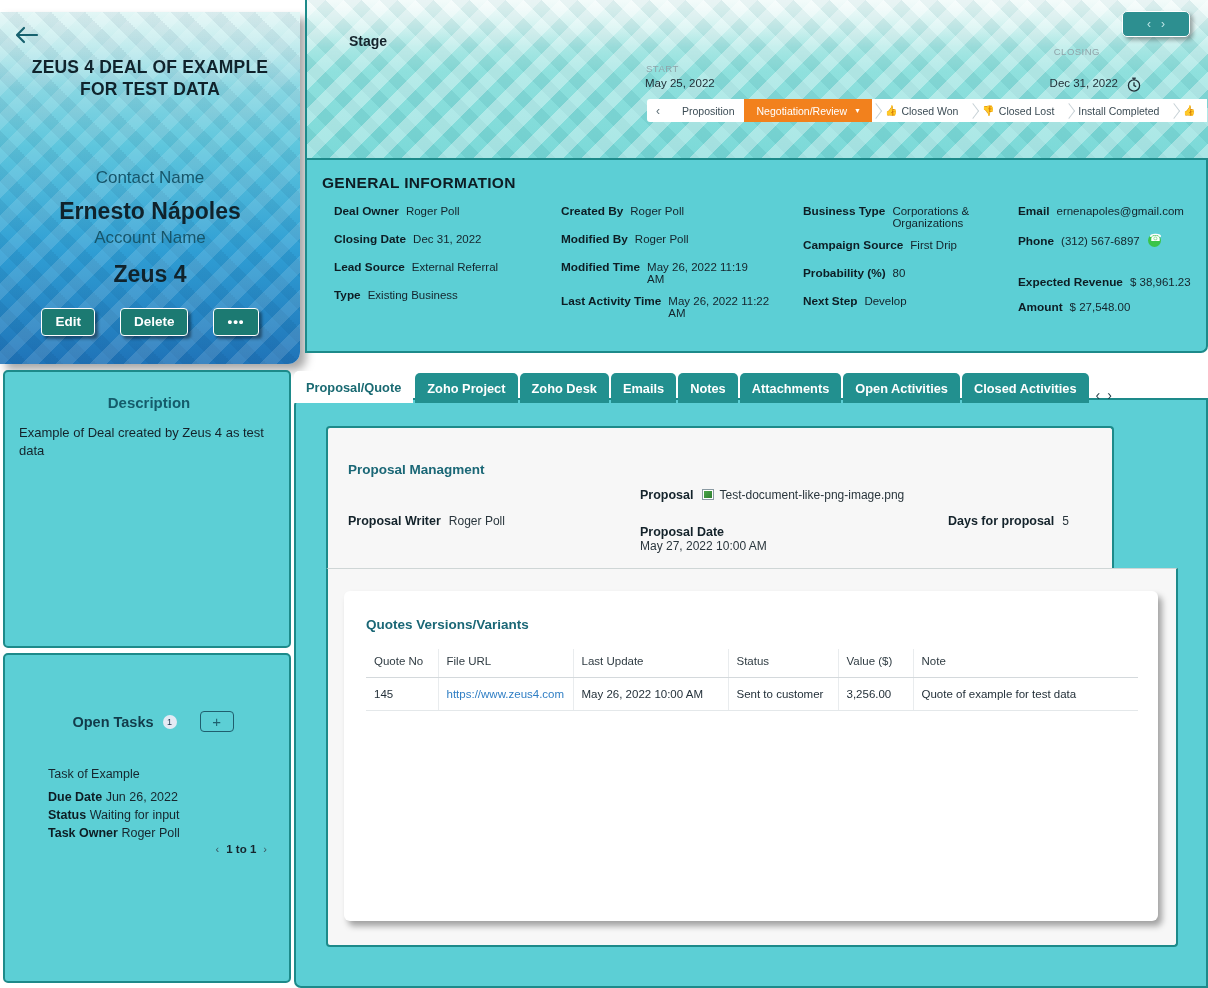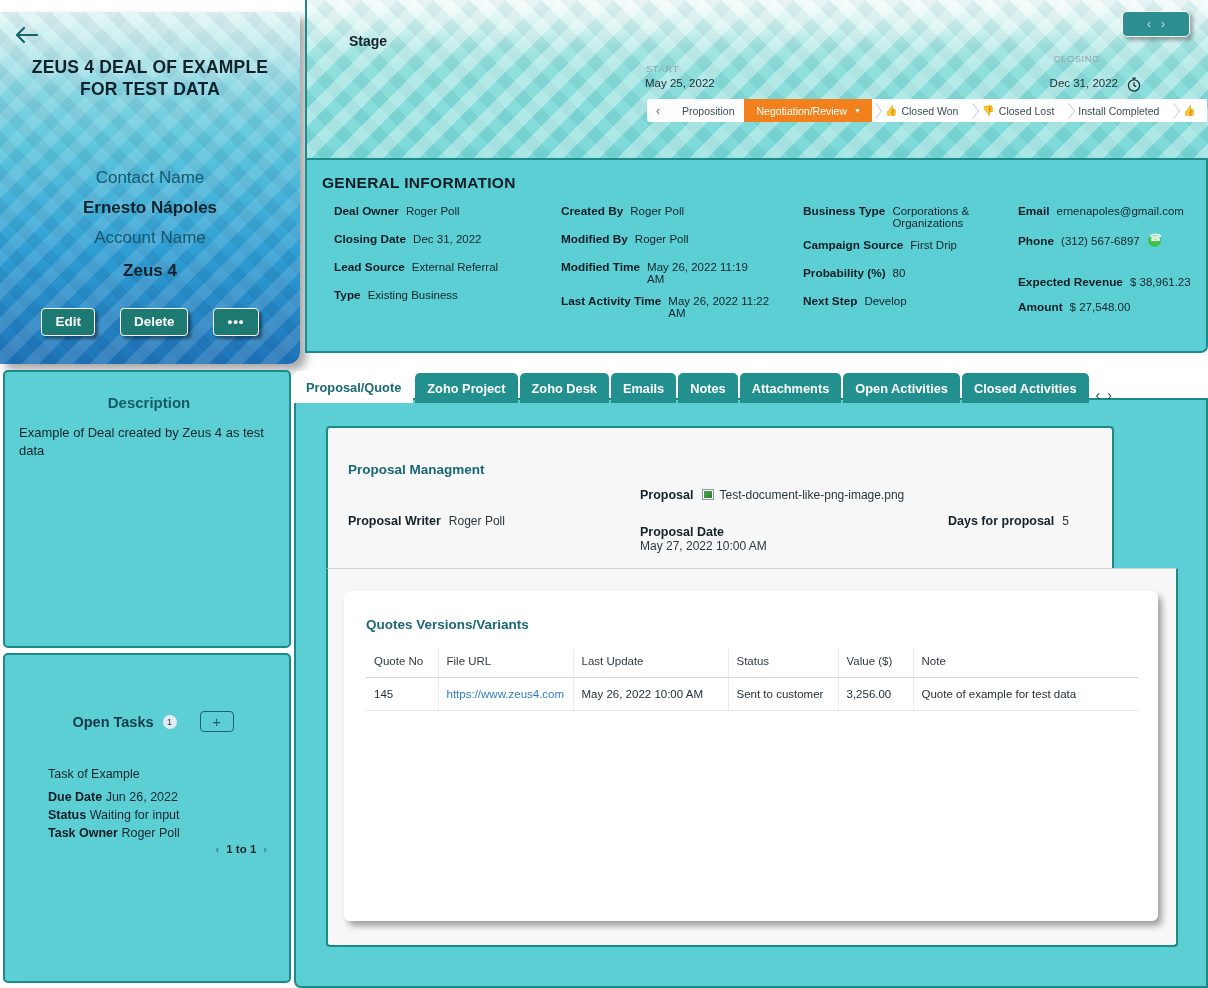--- a/index.html
+++ b/index.html
@@ -38,21 +38,21 @@
     position: absolute; left: 14px; top: 44px; width: 272px;
     text-align: center; font-weight: bold; font-size: 17.5px;
     line-height: 1.28; color: #10232c; letter-spacing: .2px; z-index: 3;
   }
   .hero-fieldlabel {
     position: absolute; left: 0; width: 300px; text-align: center;
     font-size: 17px; color: #17566b; z-index: 3;
   }
   .hero-fieldvalue {
     position: absolute; left: 0; width: 300px; text-align: center;
-    font-size: 17px; font-weight: bold; color: #10232c; z-index: 3;
+    font-size: 23px; font-weight: bold; color: #10232c; z-index: 3;
   }
   #lbl-contact { top: 156px; }
   #val-contact { top: 186px; }
   #lbl-account { top: 216px; }
   #val-account { top: 249px; }
   .hero-btns {
     position: absolute; left: 0; top: 296px; width: 300px;
     display: flex; justify-content: center; gap: 25px; z-index: 3;
   }
   .hero-btn {
@@ -81,21 +81,21 @@
     background-size: 36px 36px, 36px 36px; pointer-events:none;
   }
   .stage-title {
     position: absolute; left: 42px; top: 33px; font-size: 14px;
     font-weight: bold; color: #14232b; z-index: 3;
   }
   .stage-start-lbl { position:absolute; left: 339px; top: 63px; font-size: 9.5px;
     letter-spacing: .5px; color: #8fa3a9; z-index: 3; }
   .stage-start-val { position:absolute; left: 338px; top: 77px; font-size: 11.5px;
     color: #223038; z-index: 3; }
-  .stage-close-lbl { position:absolute; right: 108px; top: 53px; font-size: 9.5px;
+  .stage-close-lbl { position:absolute; right: 108px; top: 46px; font-size: 9.5px;
     letter-spacing: .5px; color: #8fa3a9; z-index: 3; }
   .stage-close-val { position:absolute; right: 90px; top: 77px; font-size: 11.5px;
     color: #223038; z-index: 3; }
   .clock-icon { position:absolute; right: 66px; top: 76px; z-index:3; color:#223038; }
 
   .pipeline {
     position: absolute; left: 340px; top: 99px; height: 23px;
     display: flex; align-items: stretch; z-index: 4;
   }
   .pipe-nav {

